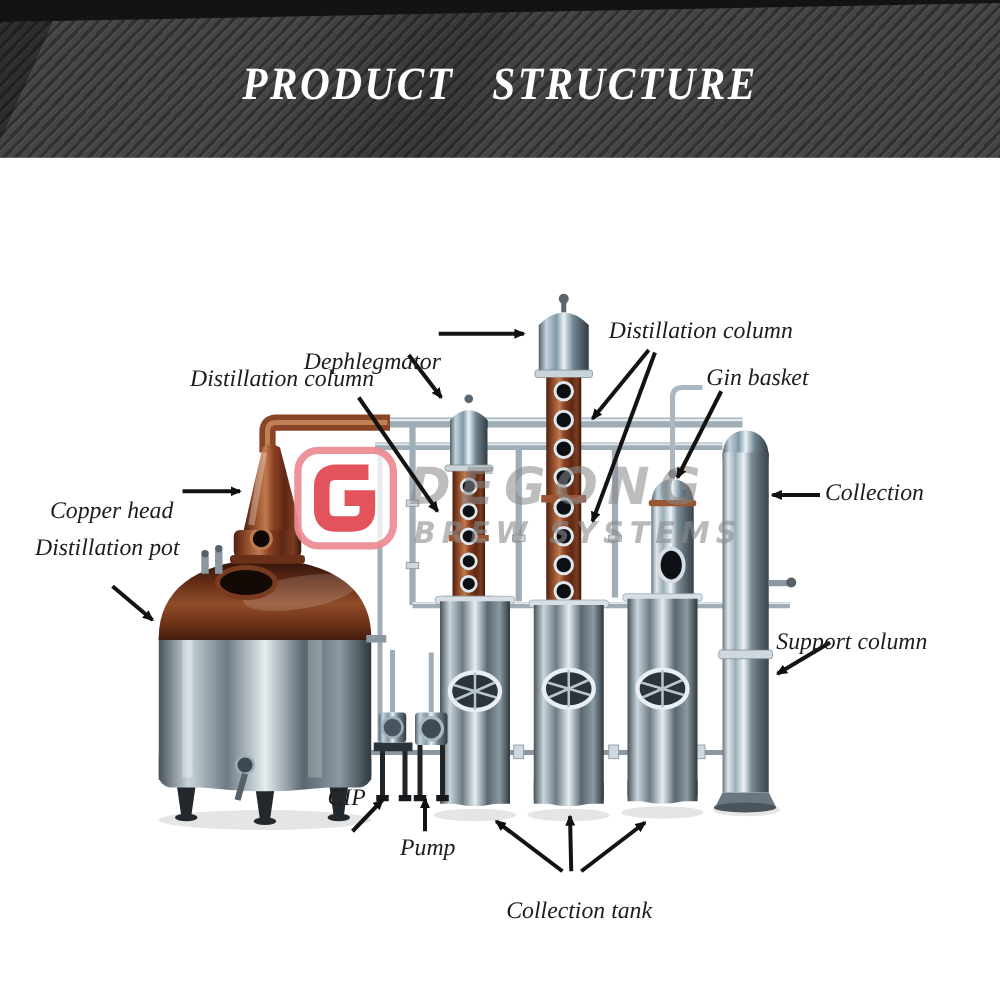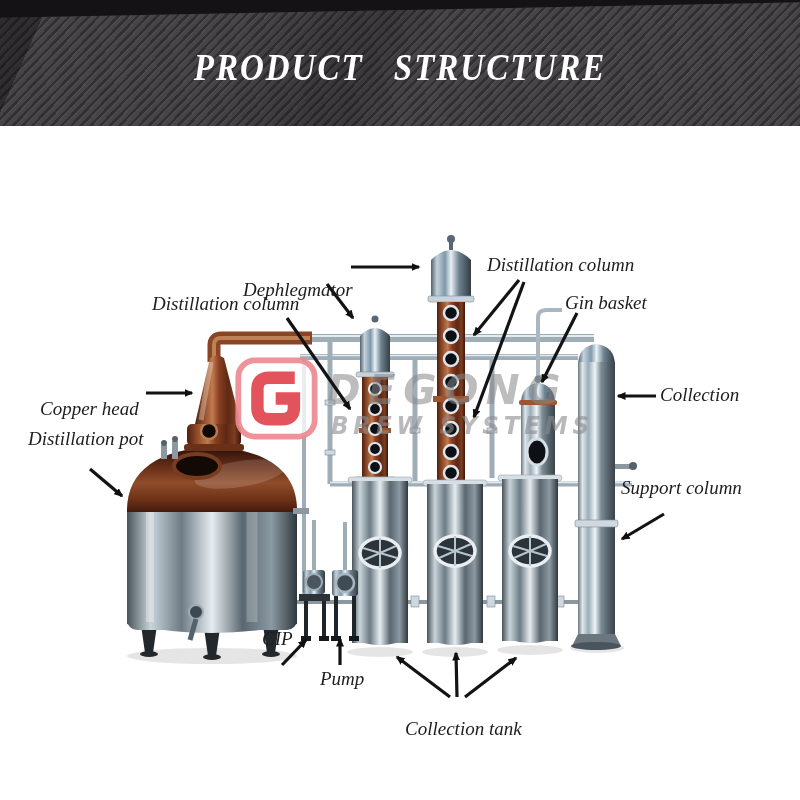--- a/index.html
+++ b/index.html
@@ -291,18 +291,18 @@
     </g>
   </svg>
 
   <div class="lbl" style="left:243px;top:256px;margin-top:23px;">Dephlegmator</div>
   <div class="lbl" style="left:487px;top:254px;">Distillation column</div>
   <div class="lbl" style="left:152px;top:293px;">Distillation column</div>
   <div class="lbl" style="left:565px;top:292px;">Gin basket</div>
   <div class="lbl" style="left:40px;top:382px;margin-top:16px;">Copper head</div>
   <div class="lbl" style="left:660px;top:384px;">Collection</div>
   <div class="lbl" style="left:28px;top:428px;">Distillation pot</div>
-  <div class="lbl" style="left:621px;top:477px;">Support column</div>
+  <div class="lbl" style="left:621px;top:503px;">Support column</div>
   <div class="lbl" style="left:262px;top:628px;">CIP</div>
   <div class="lbl" style="left:320px;top:668px;">Pump</div>
   <div class="lbl" style="left:405px;top:697px;margin-top:21px;">Collection tank</div>
 
 </div>
 
 </body></html>

